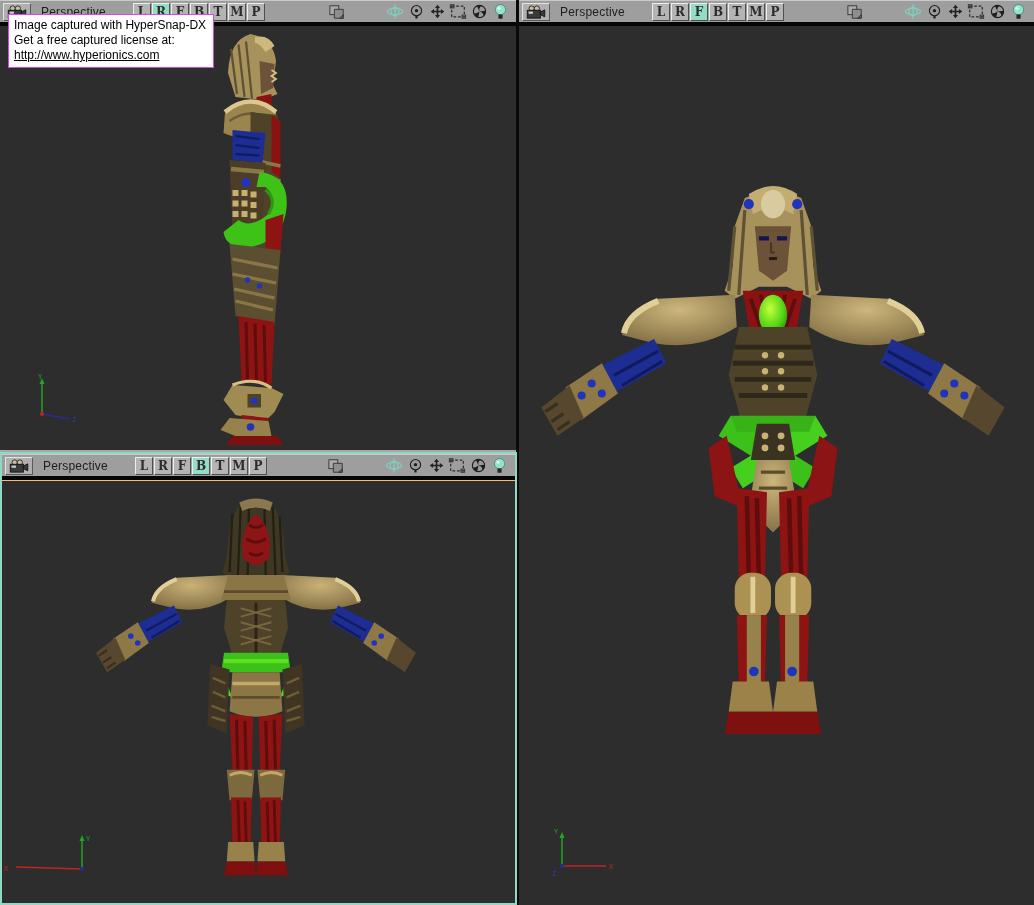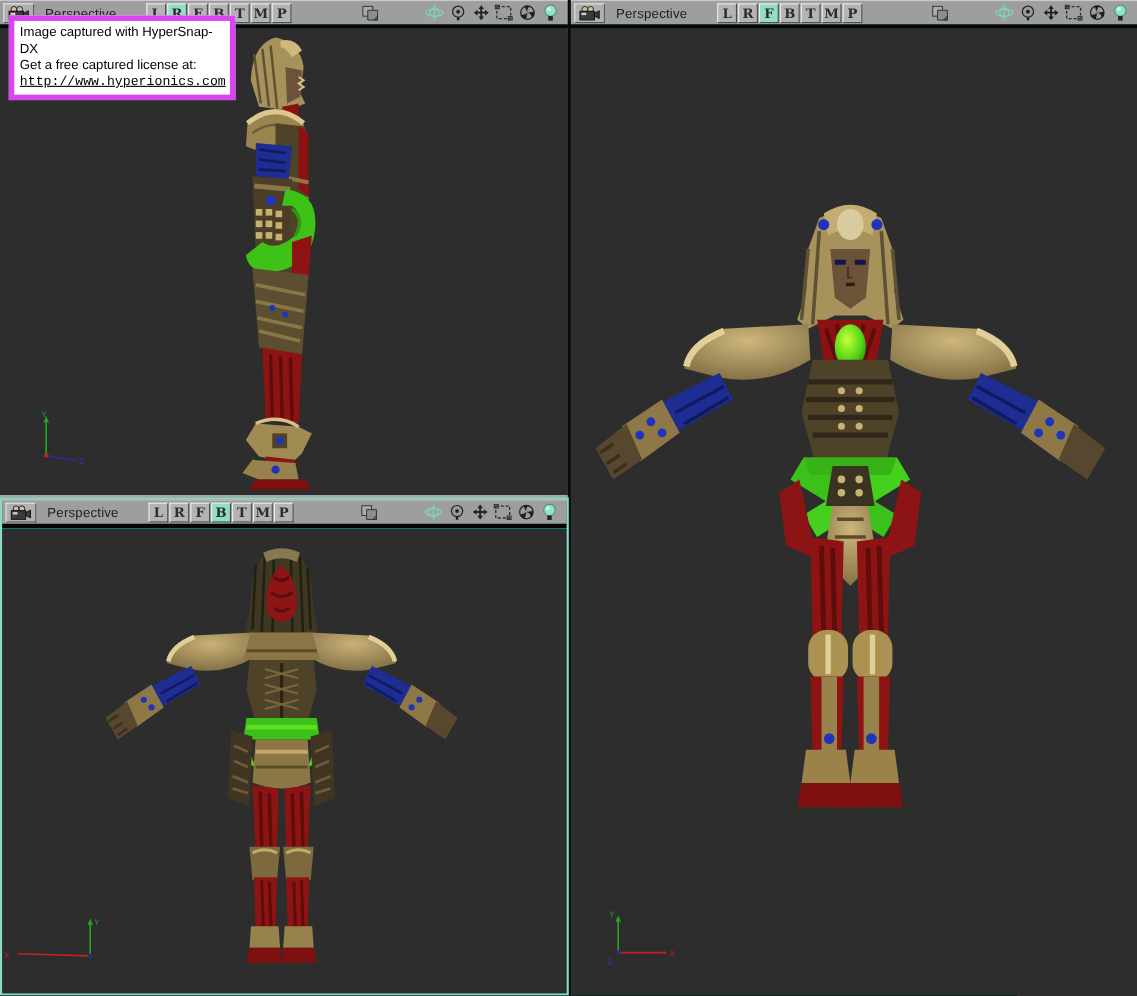--- a/index.html
+++ b/index.html
@@ -1,20 +1,20 @@
 <!DOCTYPE html>
 <html><head>
 <meta charset="utf-8">
 <style>
   html,body{margin:0;padding:0;}
   body{
     width:1034px;height:905px;position:relative;overflow:hidden;
     background:#0a0a0a;font-family:"Liberation Sans",sans-serif;
   }
-  .viewport{position:absolute;background:#0f766e;}
+  .viewport{position:absolute;background:#fdba74;}
   .vp-a{left:0;top:0;width:516px;height:450px;border-bottom:2px solid #a8a8a8;}
   .vp-b{left:0;top:452px;width:513px;height:449px;border:2px solid #8fd8c6;}
   .vp-c{left:519px;top:0;width:515px;height:905px;}
   .vp-toolbar{
     position:relative;height:22px;background:#9e9e9e;
     border-top:1px solid #c9c9c9;
     display:flex;align-items:center;box-sizing:border-box;
   }
   .vp-strip{height:4px;background:#060606;}
   .vp-canvas{position:absolute;left:0;right:0;top:26px;bottom:0;background:#2d2d2d;overflow:hidden;}
@@ -39,25 +39,25 @@
   .view-btn.active{background:#93dcc8;}
   .tb-right{margin-left:auto;display:flex;align-items:center;}
   .tb-icon{width:20px;height:18px;display:flex;align-items:center;justify-content:center;flex:0 0 auto;}
   .copy-gap{margin-right:38px;}
   .nav-icons{display:flex;gap:1px;margin-right:6px;}
   .model{position:absolute;}
   .gizmo{position:absolute;}
   .gizmo text{font-family:"DejaVu Sans Mono",monospace;font-size:7px;}
   .hs-tooltip{
     position:absolute;left:8px;top:14px;width:206px;
-    background:#ffffff;border:5px solid #d946ef;box-sizing:border-box;
+    background:#ffffff;border:1px solid #d946ef;box-sizing:border-box;
     padding:3px 5px 4px 5px;z-index:50;
     font-size:12px;line-height:15px;color:#000;
   }
-  .hs-link{text-decoration:underline;font-family:Liberation Mono, monospace;}
+  .hs-link{text-decoration:underline;}
 </style>
 </head>
 <body>
 
 <div class="viewport vp-a">
   <div class="vp-toolbar">
     <div class="cam-btn">
       <svg width="22" height="14" viewBox="0 0 24 16">
         <circle cx="7" cy="4" r="3" fill="#c9bfa2" stroke="#222"></circle>
         <circle cx="13" cy="4" r="3" fill="#c9bfa2" stroke="#222"></circle>

